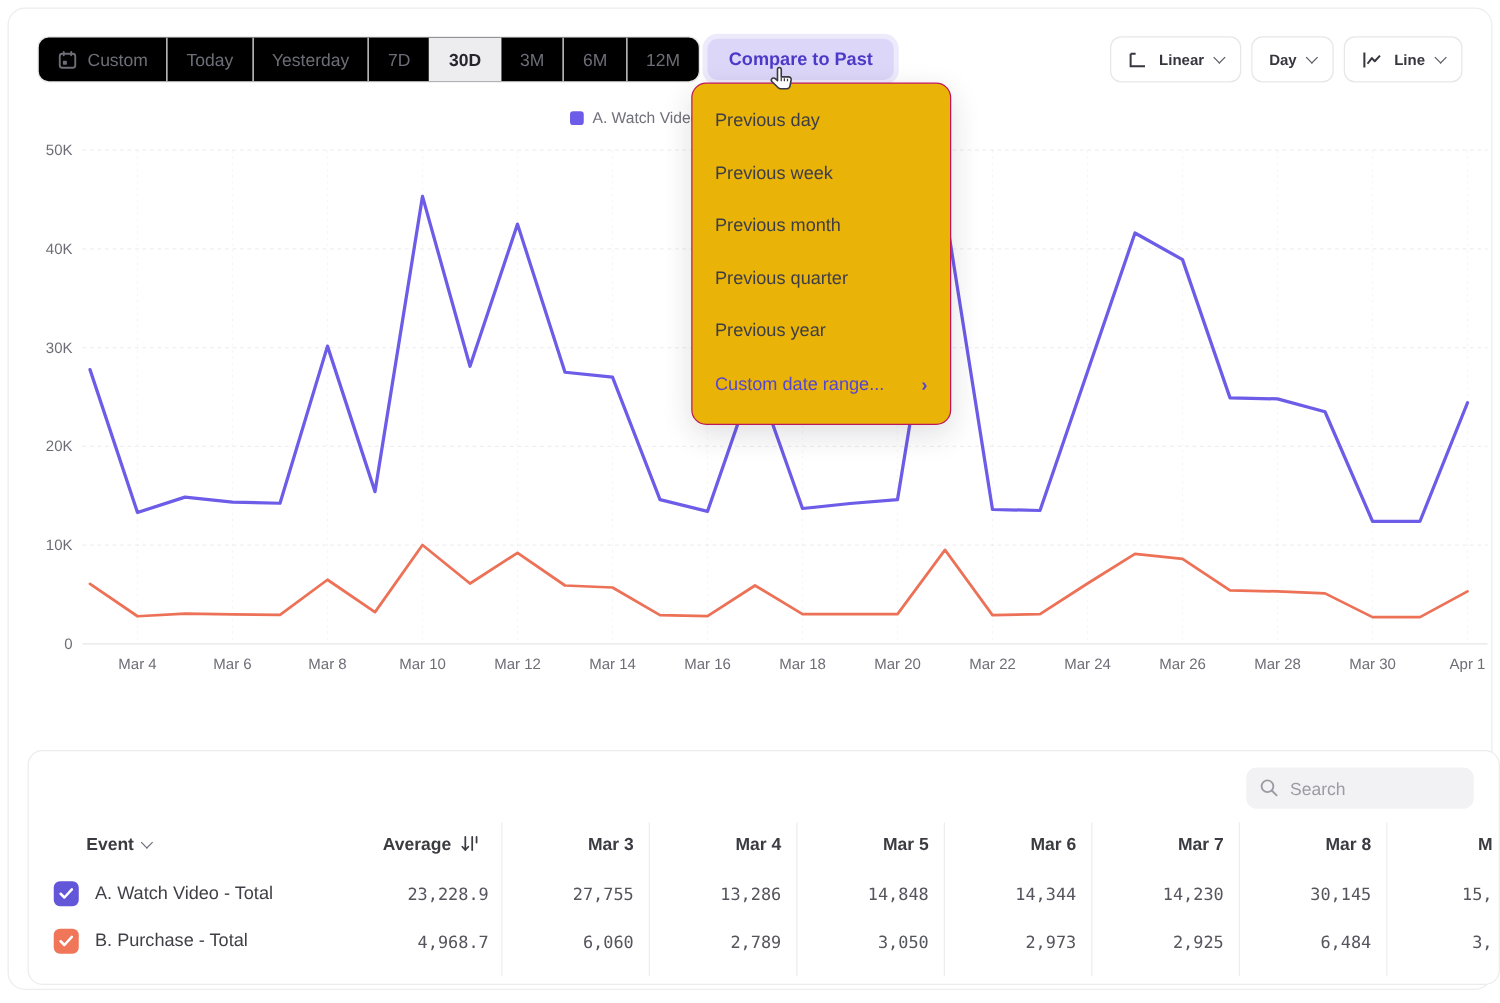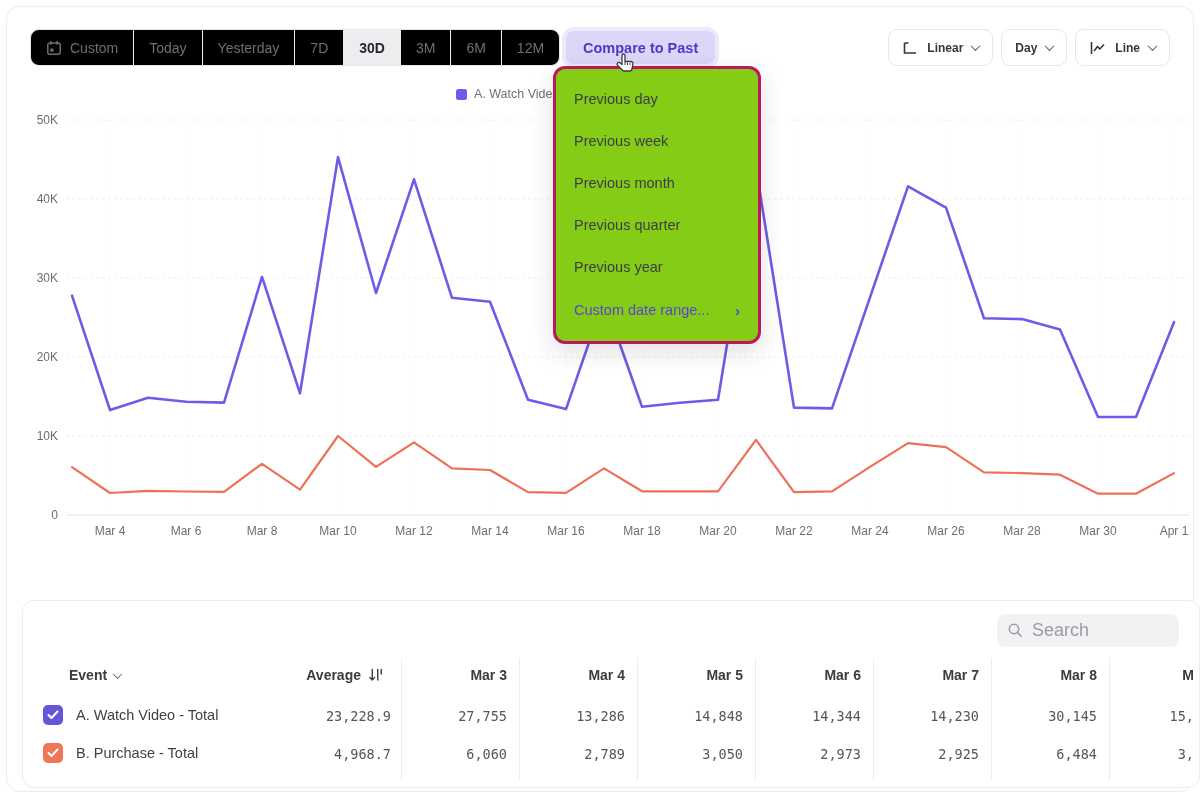--- a/index.html
+++ b/index.html
@@ -25,21 +25,21 @@
 
   .right-controls { position:absolute; right:30px; top:29px; display:flex; gap:8px; z-index:2;}
   .dd-btn { display:flex; align-items:center; gap:9px; height:37px; padding:0 13px;
     border:1px solid #e7e7ea; border-radius:9px; background:#fff; font-size:12px;
     font-weight:600; color:#36363e; cursor:pointer; }
   .chev { width:7px; height:7px; border-right:1.6px solid #5a5a64; border-bottom:1.6px solid #5a5a64;
     transform:rotate(45deg) translate(-1px,-1px); display:inline-block; }
 
   
   .menu { position:absolute; left:553px; top:66px; width:208px; z-index:5;
-    background:#84cc16; border:3px solid #be185d; border-radius:12px;
+    background:#eab308; border:1px solid #be185d; border-radius:12px;
     box-shadow:0 8px 24px rgba(35,35,60,.14); padding:9px 0; }
   .menu-item { height:42px; display:flex; align-items:center; padding:0 18px;
     font-size:14.5px; color:#3d3d45; cursor:pointer; }
   .menu-item.accent { justify-content:space-between; height:44px; }
   .menu-item .arrow { font-size:15px; font-weight:700; }
 
   
   .cursor { position:absolute; left:615px; top:52px; z-index:6; pointer-events:none; }
 
   
@@ -51,21 +51,21 @@
 
   
   .card { position:absolute; left:22px; top:600px; width:1178px; height:188px;
     border:1px solid #ececef; border-radius:12px; background:#fff; overflow:hidden; }
   .checkbox { width:20px; height:20px; border-radius:5px; display:flex; align-items:center;
     justify-content:center; cursor:pointer; flex:none; }
   .seg-header { position:absolute; left:20px; top:15px; display:flex; align-items:center; gap:13px; }
   .seg-label { font-size:14.5px; color:#3c3c44; }
   .search { position:absolute; right:20px; top:13px; width:182px; height:33px;
     background:#f2f2f4; border-radius:8px; display:flex; align-items:center; padding:0 10px; gap:8px; }
-  .search input { border:none; outline:none; background:transparent; font-size:18px;
+  .search input { border:none; outline:none; background:transparent; font-size:14px;
     color:#3c3c44; width:130px; font-family:inherit; }
   .search input::placeholder { color:#9b9ba3; }
 
   .col-sep { position:absolute; top:57px; bottom:6px; width:1px; background:#ededf0; }
   .th { position:absolute; top:66px; font-size:14px; font-weight:600; color:#3b3b42;
     white-space:nowrap; cursor:pointer; }
   .th.right { transform:translateX(-100%); }
   .th-inner { display:flex; align-items:center; gap:7px; }
   .cell { position:absolute; transform:translateX(-100%); font-family:"DejaVu Sans Mono", monospace;
     font-size:13.5px; color:#55555e; white-space:nowrap; }

